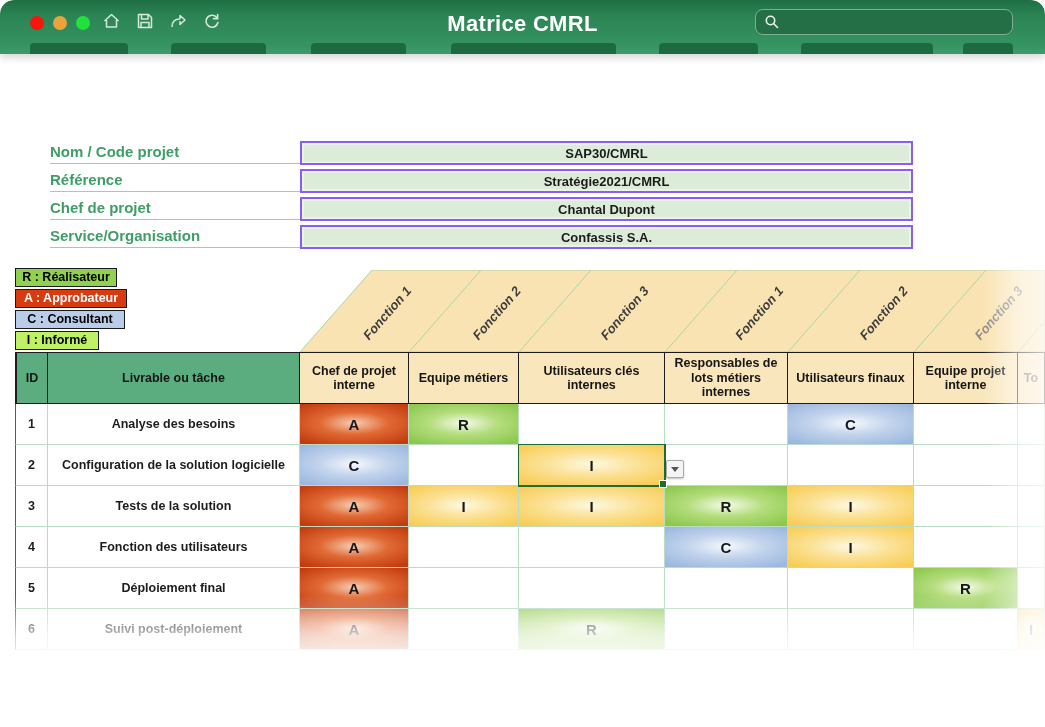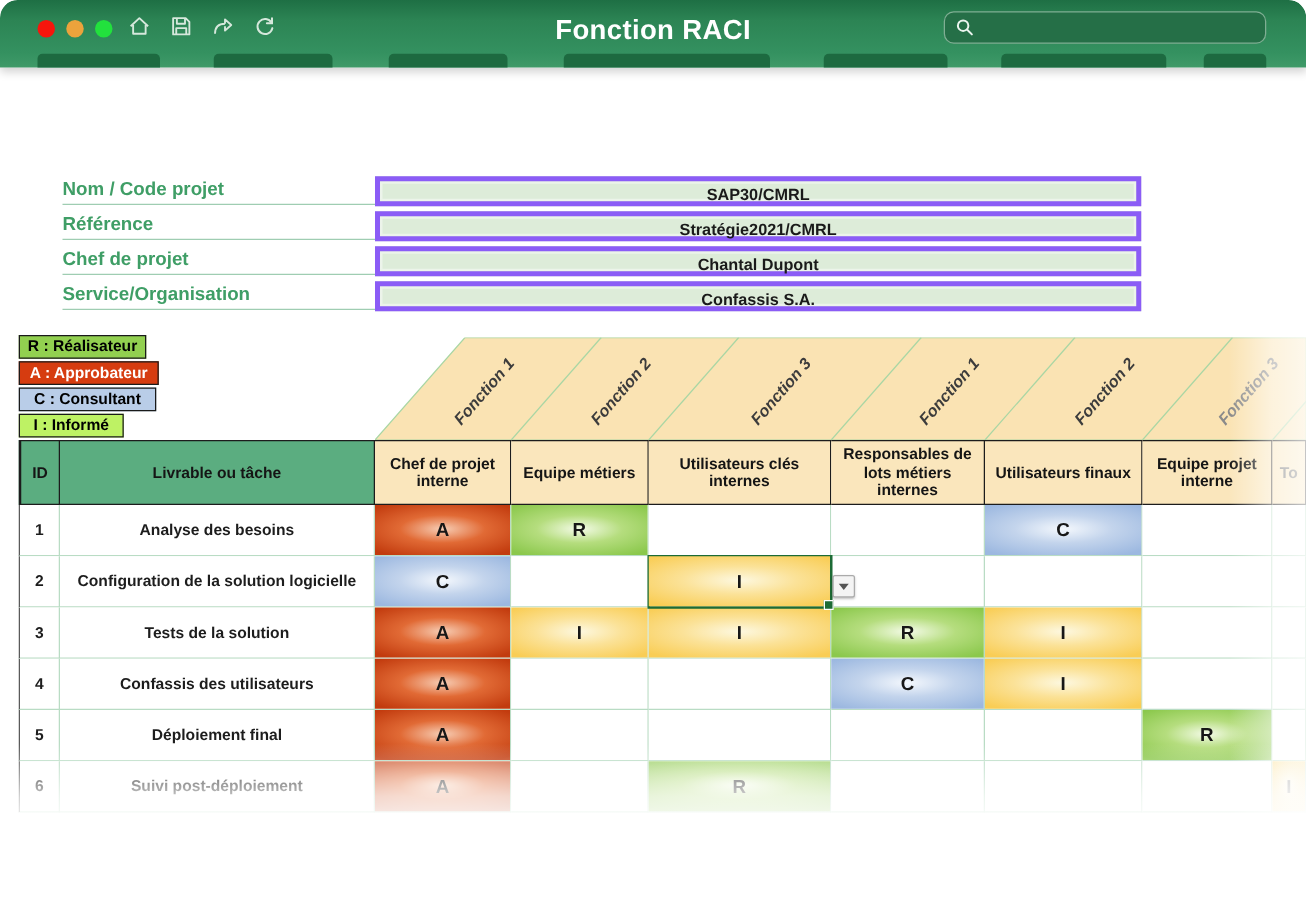--- a/index.html
+++ b/index.html
@@ -23,21 +23,21 @@
     background:#256f47; border:1px solid #7fae93; border-radius:8px; display:flex; align-items:center; padding-left:8px; cursor:text; }
   .tabstrip { position:absolute; left:0; top:43px; width:1045px; height:11px; }
   .tabstrip .stub { position:absolute; top:0; height:11px; background:#1d6a40; border-radius:4px 4px 0 0; cursor:pointer; }
 
   
   .field-row { position:absolute; left:40px; width:875px; height:28px; }
   .field-label { position:absolute; left:10px; top:0; width:248px; height:24px;
     color:#3f9e66; font-weight:bold; font-size:15px; line-height:24px; border-bottom:1px solid #9fcdb2; }
   .field-row .field-label { width:250px; }
   .field-value { position:absolute; left:260px; top:1px; width:613px; height:24px;
-    background:#ddecd9; border:4px solid #8b5cf6; box-shadow:inset 0 0 0 2px rgba(255,255,255,0.45);
+    background:#ddecd9; border:2px solid #8b5cf6; box-shadow:inset 0 0 0 2px rgba(255,255,255,0.45);
     text-align:center; font-weight:bold; font-size:13px; line-height:22px; color:#1a1a1a; cursor:text; }
 
   
   .legend { position:absolute; left:15px; top:268px; }
   .legend-item { height:19px; line-height:17px; margin-bottom:2px; border:1.5px solid #1a1a1a;
     font-weight:bold; font-size:12.5px; text-align:center; padding:0 4px; }
 
   
   .band { position:absolute; left:300px; top:270px; width:745px; height:82px; }
 
@@ -94,21 +94,21 @@
           <path d="M5 15.5 V10.5 H13 V15.5"></path>
         </svg>
       <svg width="19" height="18" viewBox="0 0 19 18" fill="none" stroke="#d6e8dc" stroke-width="1.5" stroke-linejoin="round">
           <path d="M3 15 C3 9 6.5 7 11 7 M11 7 V3.5 L16 8 L11 12.5 V9"></path>
         </svg>
       <svg width="18" height="18" viewBox="0 0 18 18" fill="none" stroke="#d6e8dc" stroke-width="1.6" stroke-linecap="round">
           <path d="M14.2 6.2 A6 6 0 1 0 14.9 10.5"></path>
           <path d="M14.6 2.5 L14.6 6.6 L10.5 6.6"></path>
         </svg>
     </div>
-    <div class="title">Fonction RACI</div>
+    <div class="title">Matrice CMRL</div>
     <div class="search">
       <svg width="16" height="16" viewBox="0 0 16 16" fill="none" stroke="#eaf4ee" stroke-width="1.6" stroke-linecap="round">
           <circle cx="6.5" cy="6.5" r="4.2"></circle>
           <path d="M9.8 9.8 L13.5 13.5"></path>
         </svg>
       <span></span>
     </div>
     <div class="tabstrip">
       <span class="stub" style="left:30px;width:98px"></span>
       <span class="stub" style="left:171px;width:95px"></span>
@@ -218,21 +218,21 @@
       </div>
       <div class="cell">
         <div class="badge" style="background: radial-gradient(70% 62% at 50% 48%, rgb(244, 251, 232) 0%, rgb(181, 221, 126) 45%, rgb(139, 200, 76) 100%);">R</div>
       </div>
       <div class="cell">
         <div class="badge" style="background: radial-gradient(70% 62% at 50% 48%, rgb(253, 248, 224) 0%, rgb(251, 226, 152) 45%, rgb(249, 205, 85) 100%);">I</div>
       </div>
       <div class="cell"></div>
       <div class="cell"></div>
       <div class="cell leftedge idcell">4</div>
-      <div class="cell taskcell">Confassis des utilisateurs</div>
+      <div class="cell taskcell">Fonction des utilisateurs</div>
       <div class="cell">
         <div class="badge" style="background: radial-gradient(70% 62% at 50% 48%, rgb(247, 205, 180) 0%, rgb(225, 106, 53) 45%, rgb(194, 59, 14) 100%);">A</div>
       </div>
       <div class="cell"></div>
       <div class="cell"></div>
       <div class="cell">
         <div class="badge" style="background: radial-gradient(70% 62% at 50% 48%, rgb(244, 248, 253) 0%, rgb(195, 212, 236) 45%, rgb(156, 184, 224) 100%);">C</div>
       </div>
       <div class="cell">
         <div class="badge" style="background: radial-gradient(70% 62% at 50% 48%, rgb(253, 248, 224) 0%, rgb(251, 226, 152) 45%, rgb(249, 205, 85) 100%);">I</div>

